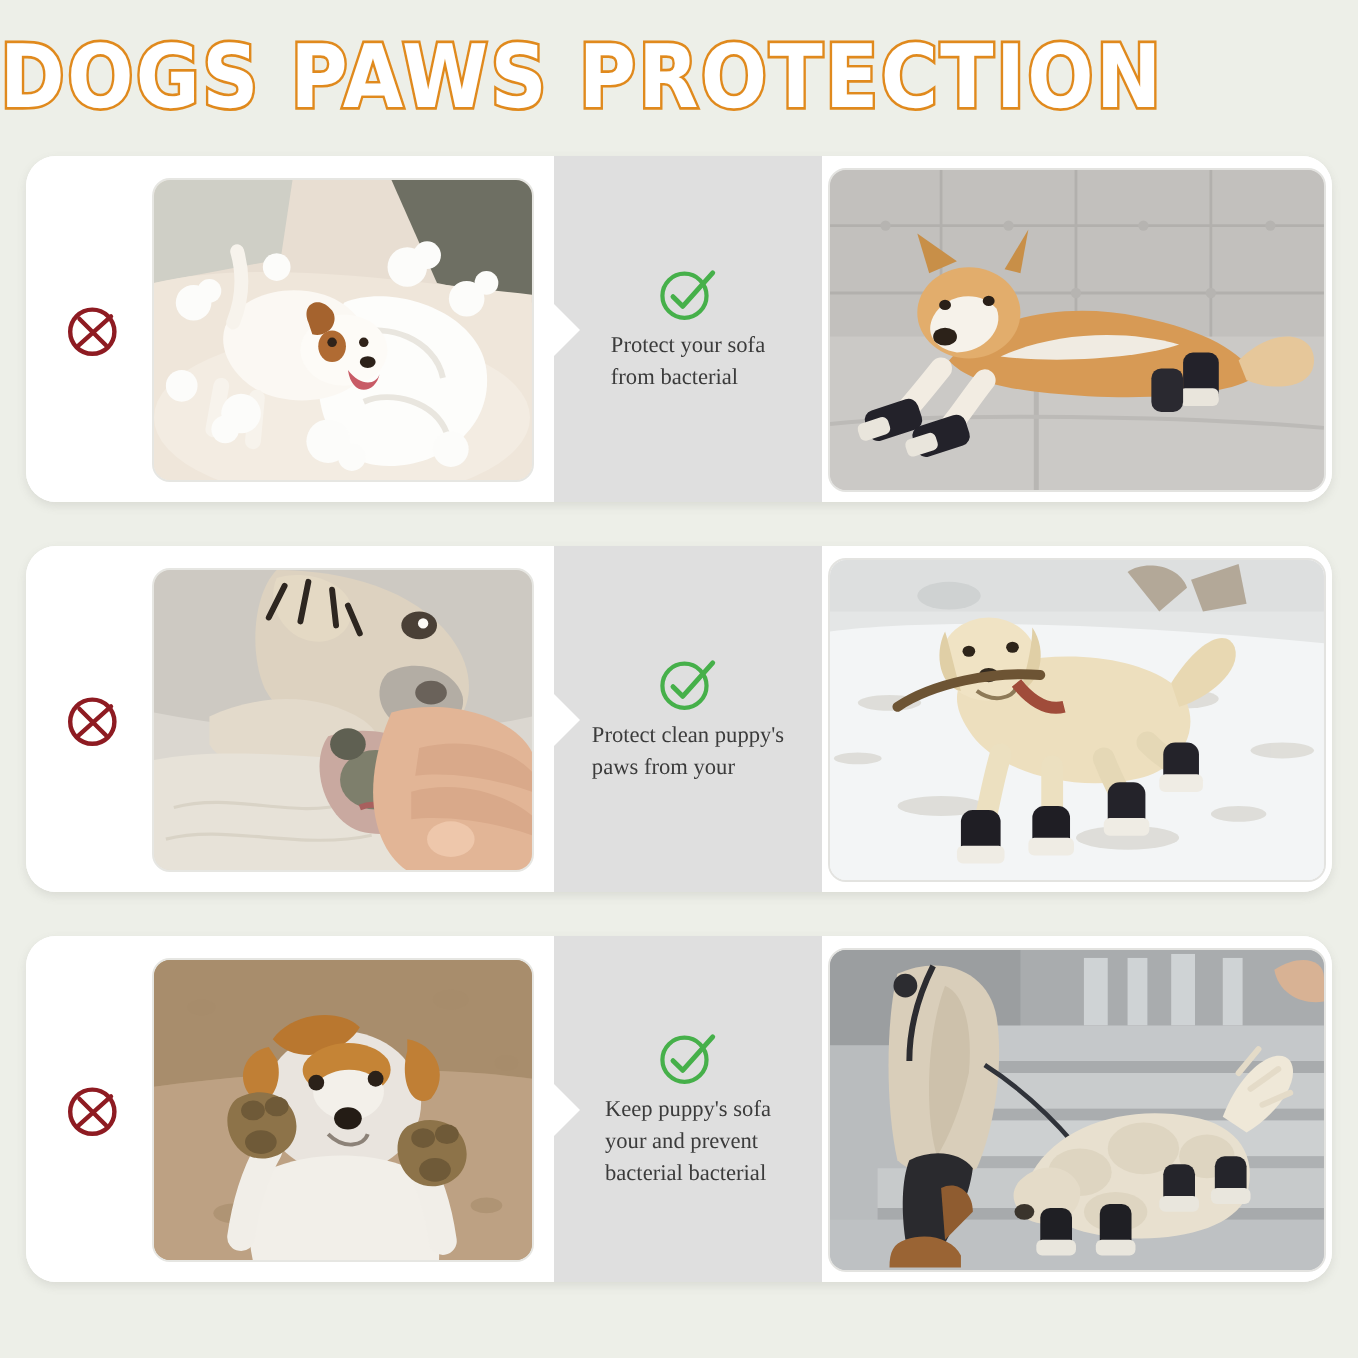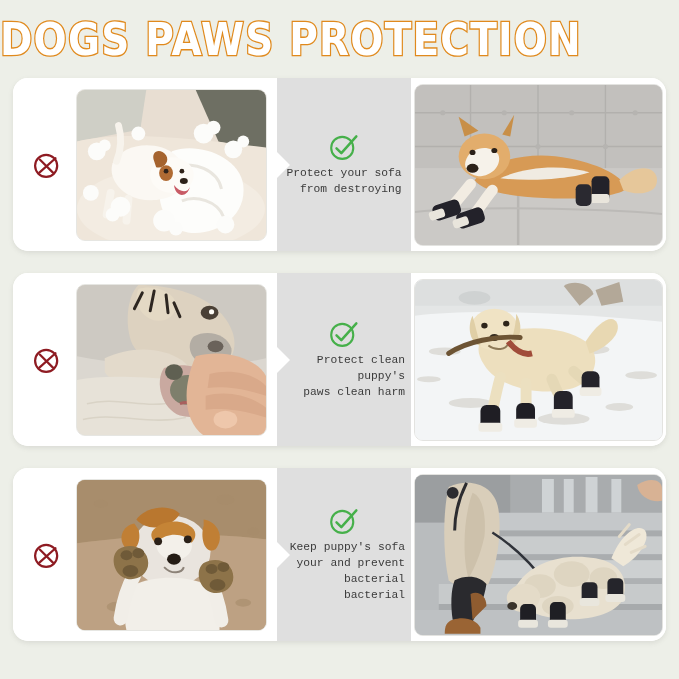--- a/index.html
+++ b/index.html
@@ -89,23 +89,23 @@
     position: absolute;
     left: 0; top: 50%;
     transform: translateY(-50%);
     width: 13px; height: 26px;
   }
   .check-icon { width: 30px; height: 30px; margin-bottom: 3px; }
   .caption {
     font-size: 11.3px;
     line-height: 16px;
     color: #3b3b3b;
-    text-align: right;
+    text-align: left;
     padding: 0 6px;
-    font-family: Liberation Mono, monospace;
+    font-family: Liberation Serif, serif;
   }
 
   
   .good-zone {
     flex: 1;
     display: flex;
     align-items: center;
     justify-content: center;
     background: #ffffff;
   }
@@ -184,21 +184,21 @@
     <div class="caption-zone">
       <svg class="arrow-notch" viewBox="0 0 13 26">
         <path d="M0 0 L13 13 L0 26 Z" fill="#ffffff"></path>
       </svg>
       <svg class="check-icon" viewBox="0 0 34 34">
         <circle cx="15" cy="18" r="12.5" fill="none" stroke="#46b04a" stroke-width="2.4"></circle>
         <path d="M8.5 18.5 L14 24 L31 5" fill="none" stroke="#46b04a" stroke-width="2.8" stroke-linecap="round" stroke-linejoin="round"></path>
       </svg>
       <div class="caption">
         <div>Protect your sofa</div>
-        <div>from destroying</div>
+        <div>from bacterial</div>
       </div>
     </div>
 
     <div class="good-zone">
       <div class="good-photo">
         <svg class="scene" viewBox="0 0 249 162" preserveAspectRatio="none">
           <rect width="249" height="162" fill="#c9c7c4"></rect>
 
           <rect x="0" y="0" width="249" height="84" fill="#c2c0bd"></rect>
           <g fill="none" stroke="#b2b0ad" stroke-width="1.4">
@@ -304,21 +304,21 @@
     <div class="caption-zone">
       <svg class="arrow-notch" viewBox="0 0 13 26">
         <path d="M0 0 L13 13 L0 26 Z" fill="#ffffff"></path>
       </svg>
       <svg class="check-icon" viewBox="0 0 34 34">
         <circle cx="15" cy="18" r="12.5" fill="none" stroke="#46b04a" stroke-width="2.4"></circle>
         <path d="M8.5 18.5 L14 24 L31 5" fill="none" stroke="#46b04a" stroke-width="2.8" stroke-linecap="round" stroke-linejoin="round"></path>
       </svg>
       <div class="caption">
         <div>Protect clean puppy's</div>
-        <div>paws clean harm</div>
+        <div>paws from your</div>
       </div>
     </div>
 
     <div class="good-zone">
       <div class="good-photo">
         <svg class="scene" viewBox="0 0 249 162" preserveAspectRatio="none">
           <rect width="249" height="162" fill="#eceef0"></rect>
           <rect x="0" y="0" width="249" height="30" fill="#dddfdf"></rect>
           <path d="M0 26 H249 V48 H0 Z" fill="#e4e6e6"></path>
           <g fill="#b3a898">

